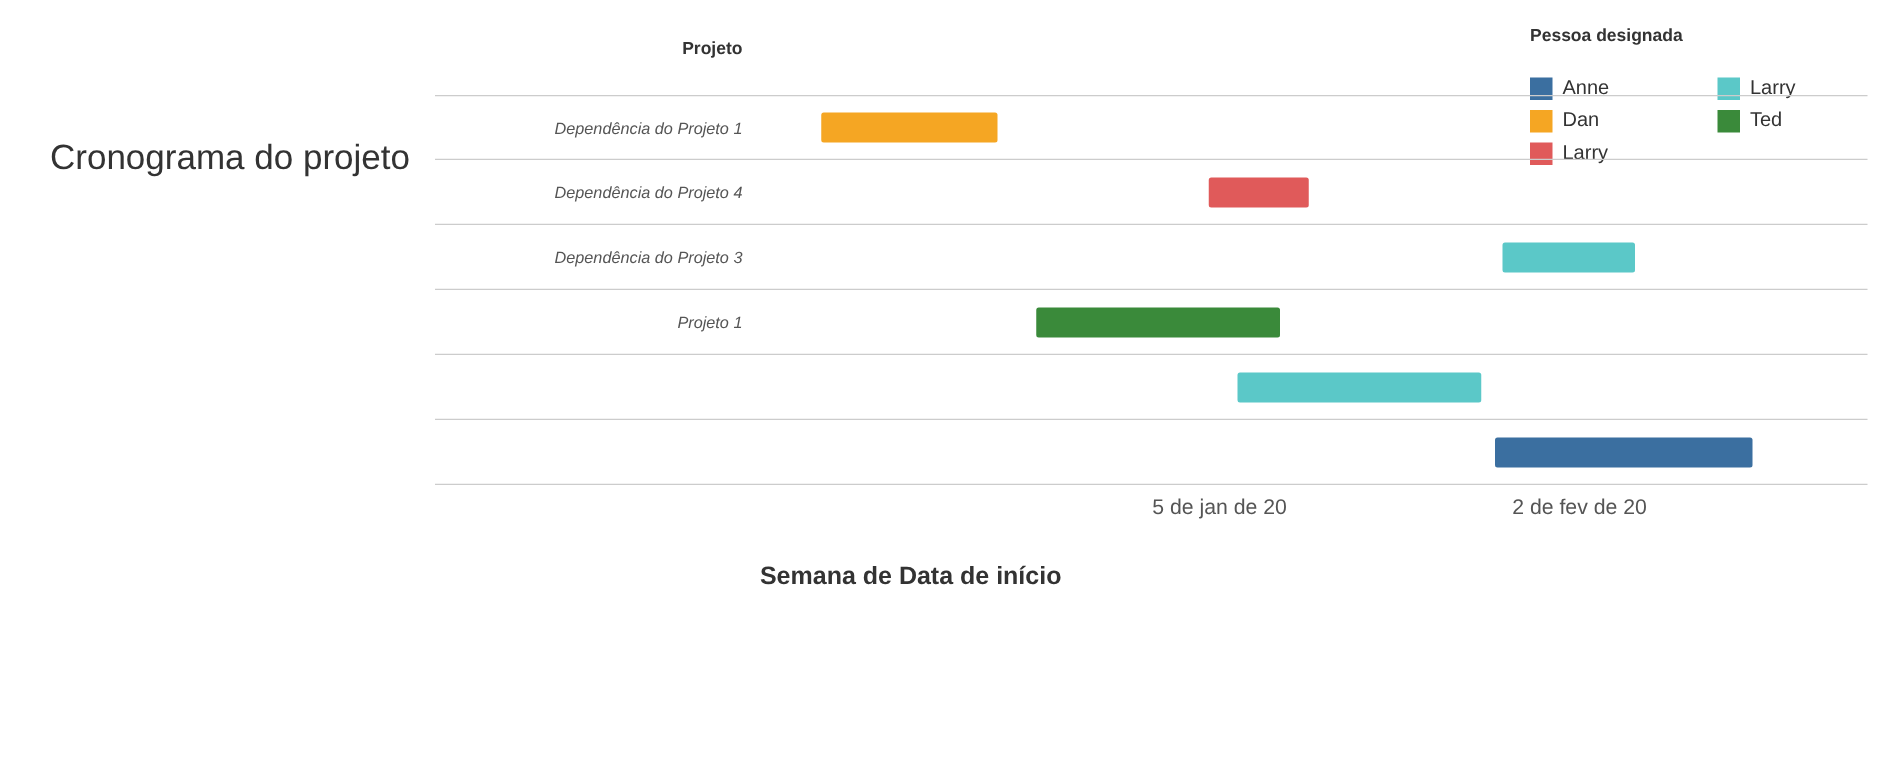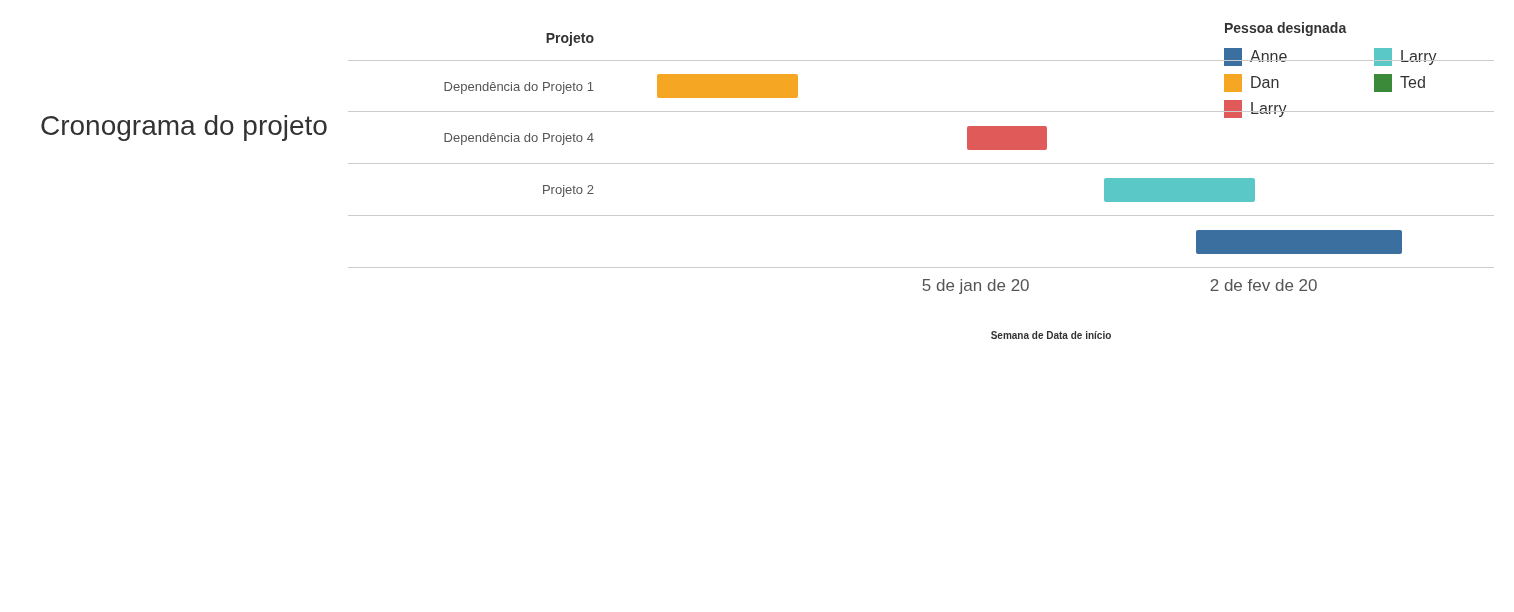--- a/index.html
+++ b/index.html
@@ -35,21 +35,21 @@
       margin-top: 80px;
       margin-left: 20px;
     }
 
     .legend-area {
       position: absolute;
       top: 20px;
       right: 20px;
       display: flex;
       flex-direction: column;
-      gap: 6px;
+      gap: 20px;
       min-width: 280px;
     }
 
     .legend-title {
       font-size: 14px;
       font-weight: 600;
       color: #333;
       margin-bottom: 6px;
       text-align: left;
       padding-left: 10px;
@@ -83,21 +83,22 @@
       display: flex;
       flex-direction: column;
       margin-left: 20px;
       flex: 1;
     }
 
     .gantt-rows-area {
       display: flex;
       flex-direction: column;
       position: relative;
-      margin-top: 0;
+      margin-top: 16px;
+      font-style: italic;
     }
 
     .gantt-row {
       display: flex;
       align-items: center;
       height: 52px;
       border-bottom: 1px solid #ccc;
       position: relative;
     }
 
@@ -136,22 +137,21 @@
     }
 
     .x-label {
       position: absolute;
       font-size: 17px;
       color: #555;
       transform: translateX(-50%);
     }
 
     .x-axis-title {
-      text-align: center;
-      font-size: 10px;
+      font-size: 20px;
       font-weight: 700;
       color: #333;
       margin-top: 30px;
       margin-left: 260px;
     }
 
     
     .col-header-row {
       display: flex;
       height: 30px;
@@ -219,21 +219,32 @@
               <div class="bar" style="left: 5.5%; width: 16%; background-color: rgb(245, 166, 35);"></div>
             </div>
           </div>
           <div class="gantt-row">
             <div class="row-label">Dependência do Projeto 4</div>
             <div class="row-track">
               <div class="bar" style="left: 40.5%; width: 9%; background-color: rgb(224, 90, 90);"></div>
             </div>
           </div>
           <div class="gantt-row">
-            <div class="row-label">Projeto 2</div>
+            <div class="row-label">Dependência do Projeto 3</div>
+            <div class="row-track">
+              <div class="bar" style="left: 67%; width: 12%; background-color: rgb(91, 200, 200);"></div>
+            </div>
+          </div>
+          <div class="gantt-row">
+            <div class="row-label">Projeto 1</div>
+            <div class="row-track">
+              <div class="bar" style="left: 25%; width: 22%; background-color: rgb(58, 138, 58);"></div>
+            </div>
+          </div>
+          <div class="gantt-row">
             <div class="row-track">
               <div class="bar" style="left: 56%; width: 17%; background-color: rgb(91, 200, 200);"></div>
             </div>
           </div>
           <div class="gantt-row">
             <div class="row-track">
               <div class="bar" style="left: 74%; width: 18%; background-color: rgb(59, 111, 160);"></div>
             </div>
           </div>
         </div>

